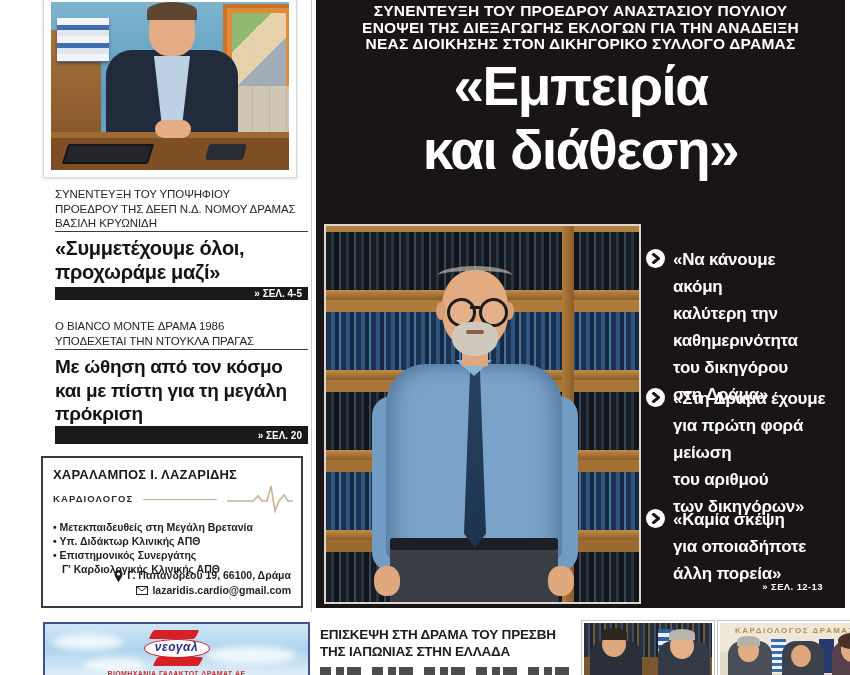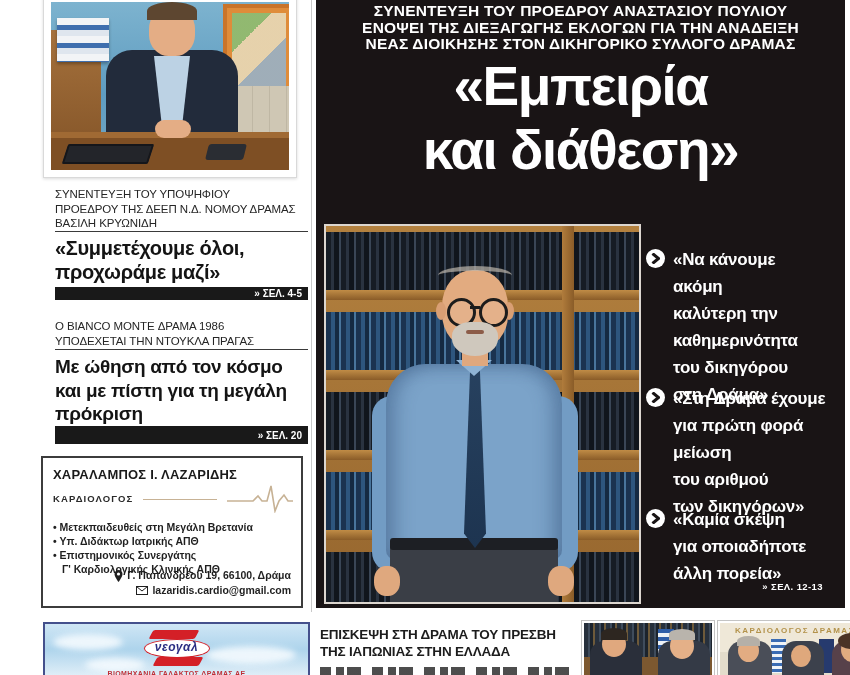--- a/index.html
+++ b/index.html
@@ -176,21 +176,21 @@
   <div class="ad-name">ΧΑΡΑΛΑΜΠΟΣ Ι. ΛΑΖΑΡΙΔΗΣ</div>
   <div class="ad-spec-row">
     <span class="ad-spec">ΚΑΡΔΙΟΛΟΓΟΣ</span>
     <span class="ad-specline"></span>
     <svg class="icn" width="66" height="30" viewBox="0 0 66 30">
       <polyline points="0,18 26,18 31,13 35,18 40,18 44,3 48,28 52,18 57,12 61,18 66,18" fill="none" stroke="#c7b295" stroke-width="1.6"></polyline>
     </svg>
   </div>
   <div class="ad-bullets">
     <div>• Μετεκπαιδευθείς στη Μεγάλη Βρετανία</div>
-    <div>• Υπ. Διδάκτωρ Ιατρικής ΑΠΘ</div>
+    <div>• Υπ. Διδάκτωρ Κλινικής ΑΠΘ</div>
     <div>• Επιστημονικός Συνεργάτης</div>
     <div style="padding-left:9px;">Γ' Καρδιολογικής Κλινικής ΑΠΘ</div>
   </div>
   <div class="ad-cont">
     <div class="row">
       <svg class="icn" width="9" height="12" viewBox="0 0 9 12">
         <path d="M4.5 0C2 0 .5 1.8.5 4c0 2.8 4 8 4 8s4-5.2 4-8c0-2.2-1.5-4-4-4z" fill="#1f1f1f"></path>
         <circle cx="4.5" cy="4" r="1.6" fill="#fff"></circle>
       </svg>
       <span>Γ. Παπανδρέου 19, 66100, Δράμα</span>

